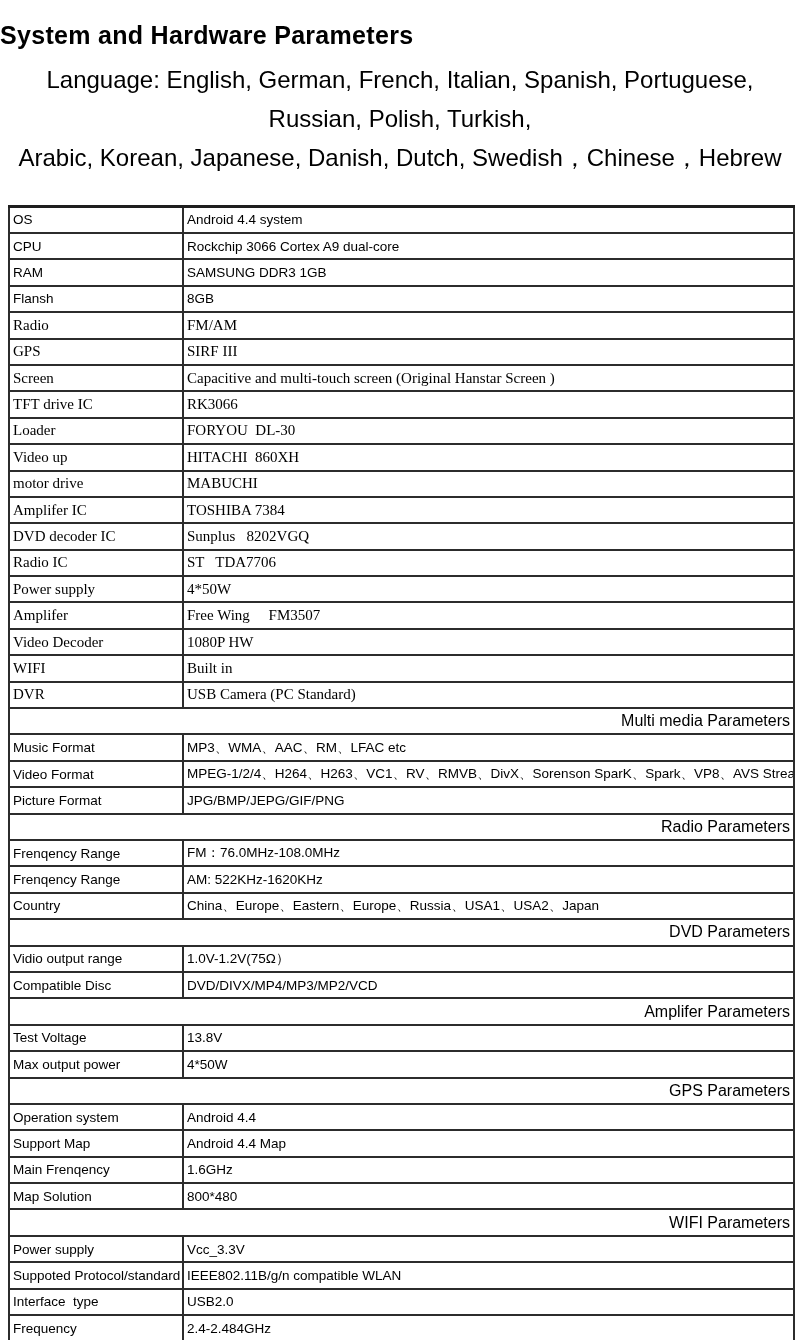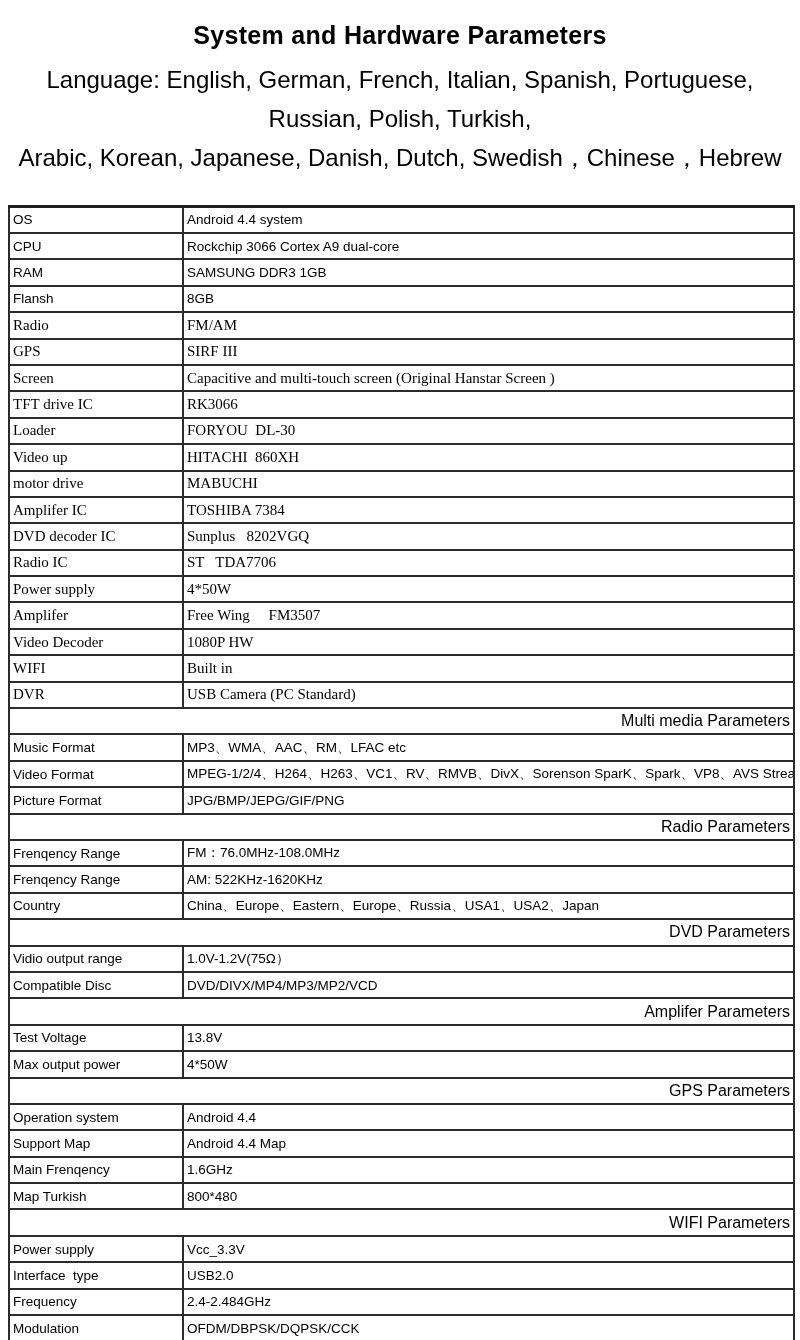--- a/index.html
+++ b/index.html
@@ -11,21 +11,21 @@
     width: 800px;
     height: 1340px;
     background: #ffffff;
     color: #000000;
     font-family: "Liberation Sans", sans-serif;
     overflow: hidden;
     position: relative;
   }
   .title {
     padding-top: 21px;
-    text-align: center;
+    text-align: left;
     font-size: 25px;
     font-weight: 700;
     letter-spacing: 0.3px;
     font-family: "Liberation Sans", sans-serif;
   }
   .languages {
     margin-top: 11px;
     text-align: center;
     font-size: 24px;
     line-height: 1.62;
@@ -208,29 +208,33 @@
         </tr>
         <tr>
           <td class="c-label f-sans">Support Map</td>
           <td class="c-value f-sans">Android 4.4 Map</td>
         </tr>
         <tr>
           <td class="c-label f-sans">Main Frenqency</td>
           <td class="c-value f-sans">1.6GHz</td>
         </tr>
         <tr>
-          <td class="c-label f-sans">Map Turkish</td>
+          <td class="c-label f-sans">Map Solution</td>
           <td class="c-value f-sans">800*480</td>
         </tr>
         <tr>
           <td colspan="2" class="section">WIFI Parameters</td>
         </tr>
         <tr>
           <td class="c-label f-sans">Power supply</td>
           <td class="c-value f-sans">Vcc_3.3V</td>
+        </tr>
+        <tr>
+          <td class="c-label f-sans">Suppoted Protocol/standard</td>
+          <td class="c-value f-sans">IEEE802.11B/g/n compatible WLAN</td>
         </tr>
         <tr>
           <td class="c-label f-sans">Interface  type</td>
           <td class="c-value f-sans">USB2.0</td>
         </tr>
         <tr>
           <td class="c-label f-sans">Frequency</td>
           <td class="c-value f-sans">2.4-2.484GHz</td>
         </tr>
         <tr>

